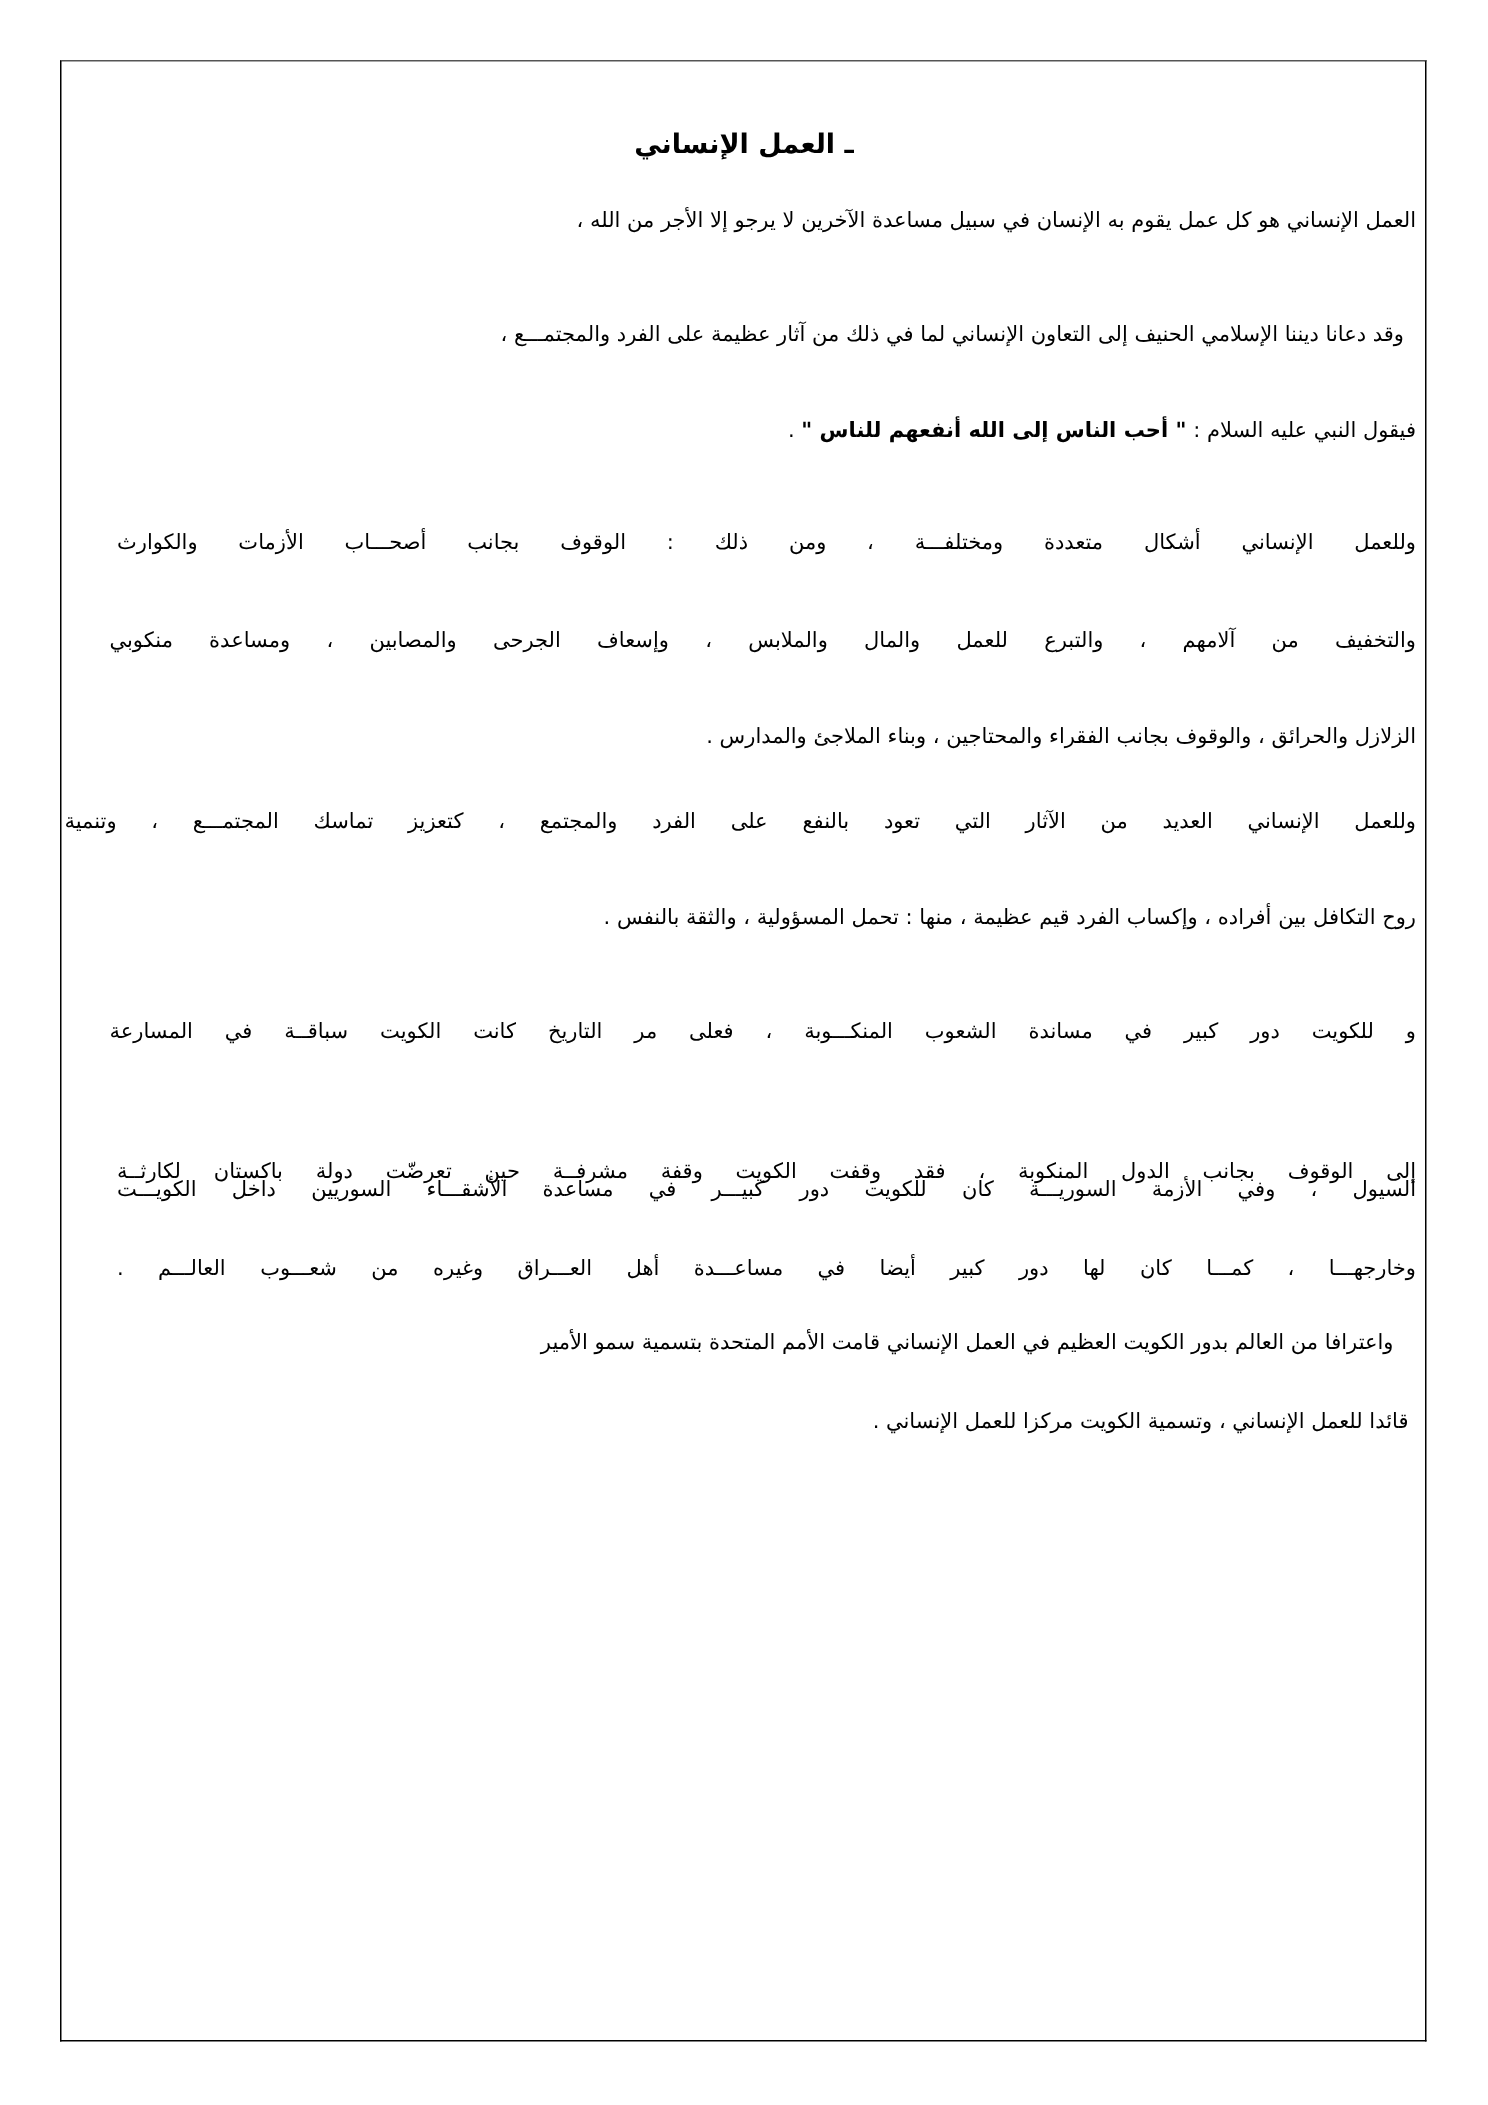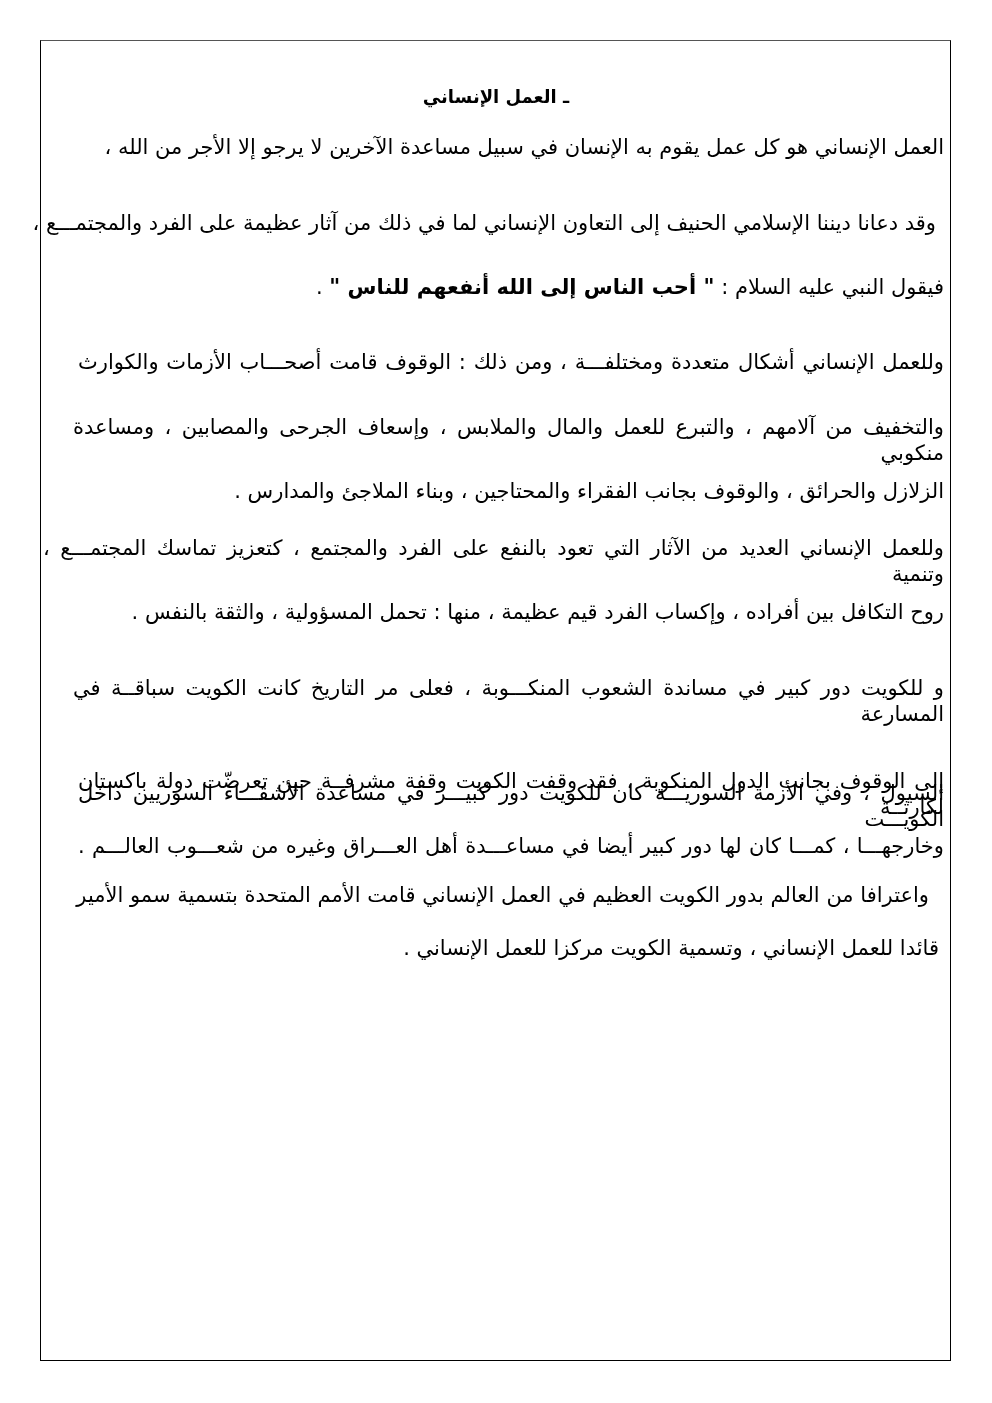--- a/index.html
+++ b/index.html
@@ -11,21 +11,21 @@
       box-sizing: border-box;
     }
     .content {
       position: absolute; left: 48px; right: 48px; top: 0;
       direction: rtl; text-align: right;
       font-family: "DejaVu Sans", "Liberation Sans", sans-serif;
       color: #000;
     }
     .line {
       position: absolute; right: 0; white-space: nowrap;
-      font-size: 21px; line-height: 26px;
+      font-size: 14px; line-height: 26px;
     }
     .justify { left: 0; text-align: justify; text-align-last: justify; white-space: normal; }
     .title {
       position: absolute; top: 86px; left: 0; right: 0; text-align: center;
       font-weight: bold; font-size: 18px; text-decoration: underline;
     }
     .title span { display: inline-block; }
     .bold { font-weight: bold; }
   </style>
 </head>
@@ -37,21 +37,21 @@
   <div class="title">
     <span>ـ العمل الإنساني</span>
   </div>
 
   <div class="line" style="top:134px;">العمل الإنساني هو كل عمل يقوم به الإنسان في سبيل مساعدة الآخرين لا يرجو إلا الأجر من الله ،</div>
 
   <div class="line" style="top:210px; right:8px;">وقد دعانا ديننا الإسلامي الحنيف إلى التعاون الإنساني لما في ذلك من آثار عظيمة على الفرد والمجتمـــع ،</div>
 
   <div class="line" style="top:274px;"><span>فيقول النبي عليه السلام : </span><span class="bold">" أحب الناس إلى الله أنفعهم للناس "</span><span> .</span></div>
 
-  <div class="line justify" style="top:349px; left:30px;">وللعمل الإنساني أشكال متعددة ومختلفـــة ،  ومن ذلك : الوقوف قامت أصحـــاب الأزمات والكوارث</div>
+  <div class="line justify" style="top:349px; left:30px;">وللعمل الإنساني أشكال متعددة ومختلفـــة ،  ومن ذلك : الوقوف بجانب أصحـــاب الأزمات والكوارث</div>
   <div class="line justify" style="top:414px; left:25px;">والتخفيف من آلامهم ، والتبرع للعمل والمال والملابس ، وإسعاف الجرحى والمصابين ، ومساعدة منكوبي</div>
   <div class="line" style="top:478px;text-align:center;">الزلازل والحرائق ، والوقوف بجانب الفقراء والمحتاجين ، وبناء الملاجئ والمدارس .</div>
 
   <div class="line justify" style="top:535px; left:-5px;">وللعمل الإنساني العديد من الآثار التي تعود بالنفع على الفرد والمجتمع ، كتعزيز تماسك المجتمـــع ، وتنمية</div>
   <div class="line" style="top:599px;">روح التكافل بين أفراده ، وإكساب الفرد قيم عظيمة ، منها : تحمل المسؤولية ، والثقة بالنفس .</div>
 
   <div class="line justify" style="top:675px; left:25px;">و للكويت دور كبير في مساندة الشعوب المنكـــوبة ، فعلى مر التاريخ كانت الكويت سباقــة في المسارعة</div>
   <div class="line justify" style="top:727px; left:30px;margin-top:41px;">إلى الوقوف بجانب الدول المنكوبة ، فقد وقفت الكويت وقفة مشرفــة حين تعرضّت دولة باكستان لكارثــة</div>
   <div class="line justify" style="top:780px; left:30px;">السيول ، وفي الأزمة السوريـــة كان للكويت دور كبيـــر في مساعدة الأشقـــاء السوريين داخل الكويـــت</div>
   <div class="line justify" style="top:833px; left:30px;">وخارجهـــا ، كمـــا كان لها دور كبير أيضا في مساعـــدة أهل العـــراق وغيره من شعـــوب العالـــم .</div>

